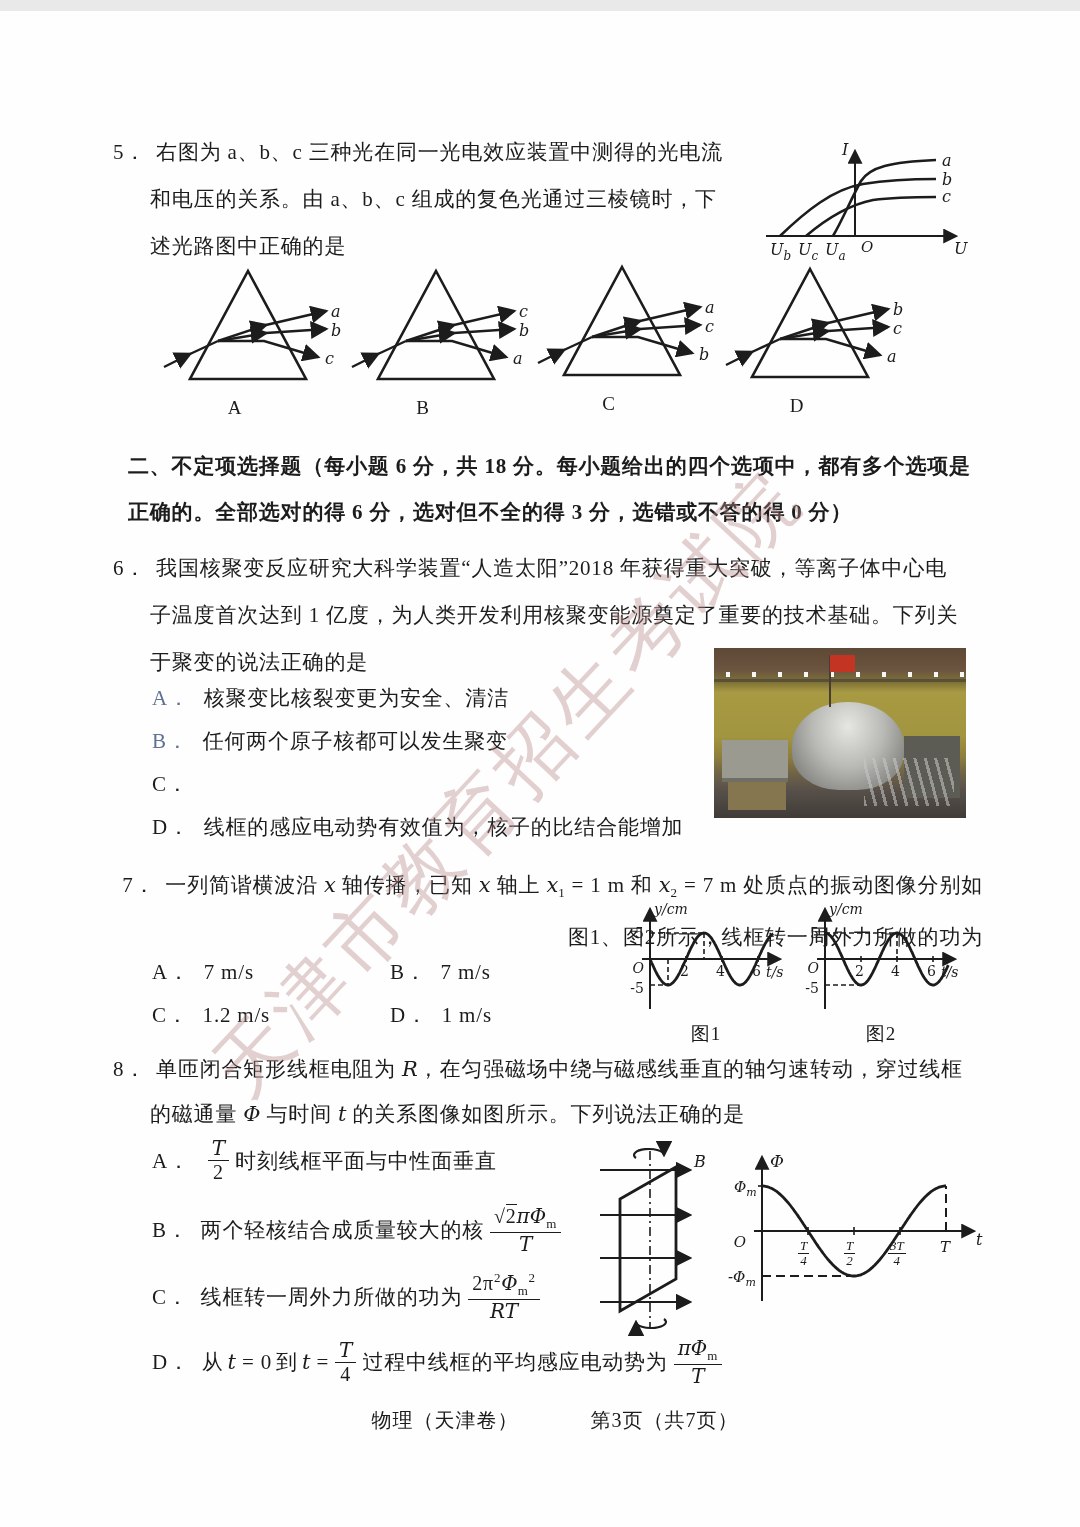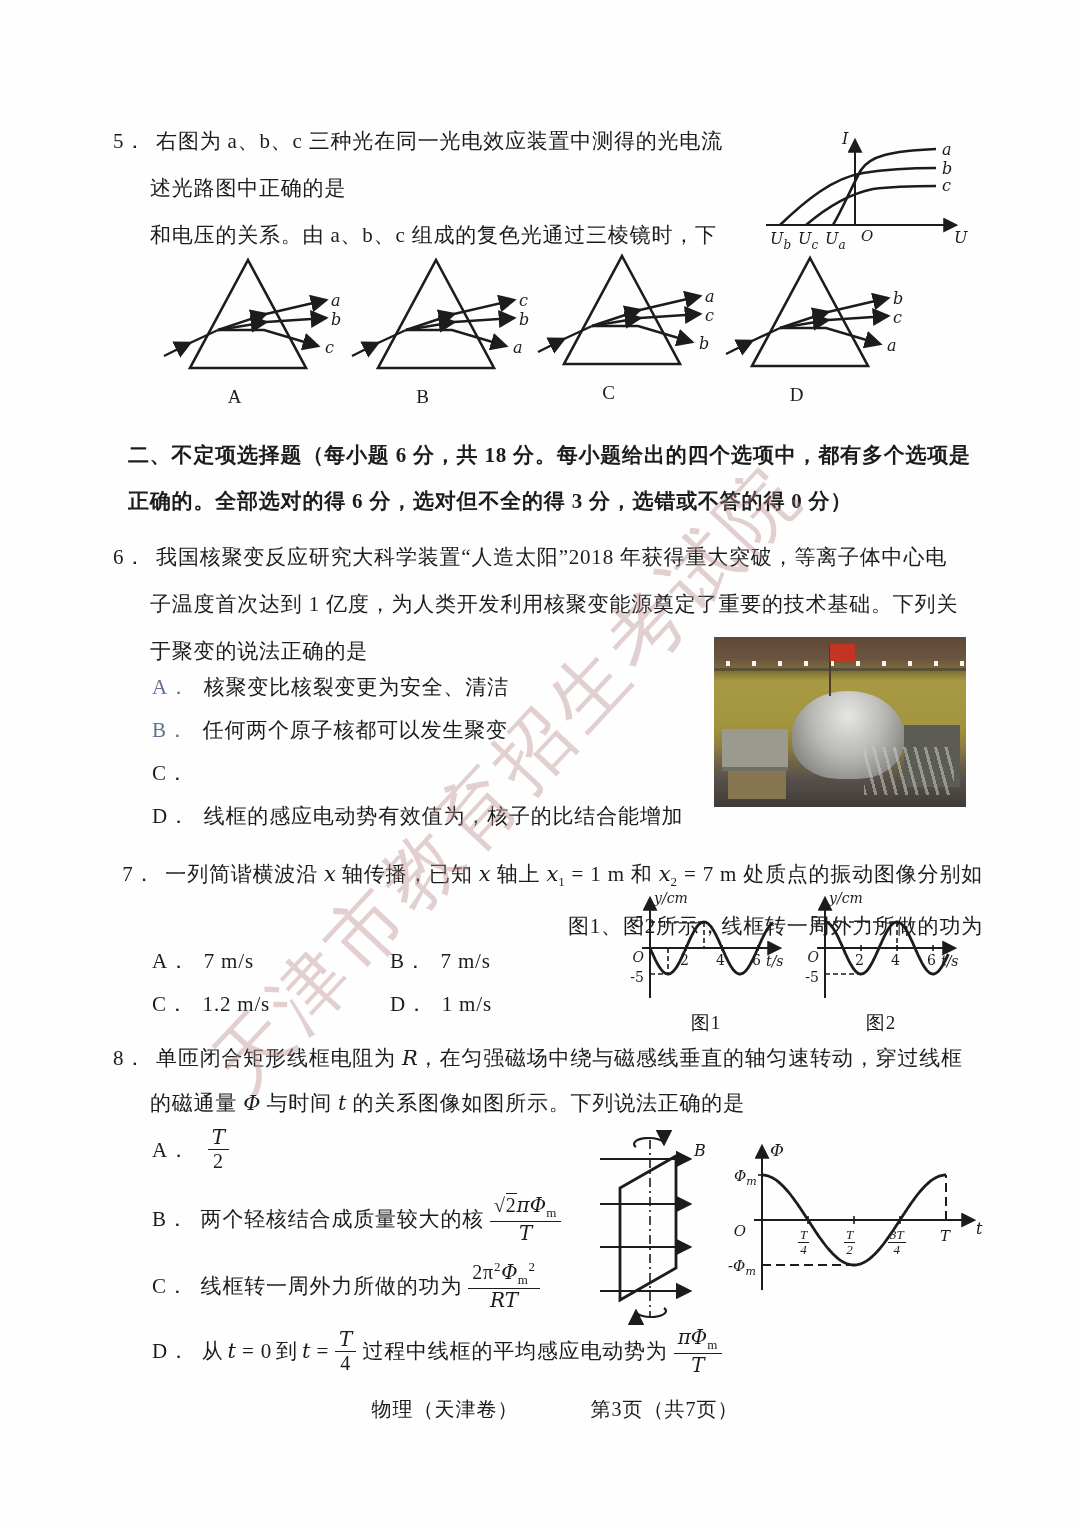--- a/index.html
+++ b/index.html
@@ -1,18 +1,18 @@
 <!DOCTYPE html>
 <html><head>
 <meta charset="utf-8">
 <style>
   html,body{margin:0;padding:0;background:#e9e9e9;}
   body{width:1080px;height:1527px;position:relative;overflow:hidden;
        font-family:"Liberation Serif","DejaVu Serif",serif;color:#1c1c1c;}
-  .page{position:absolute;inset:0;background:#fefefe;}
+  .page{position:absolute;inset:0;background:#fefefe;margin-top:11px;}
   .blk{position:absolute;font-size:21px;letter-spacing:.8px;line-height:47px;}
   .indent{padding-left:37px;}
   .bold{font-weight:bold;}
   .num{margin-right:10px;}
   .var{font-style:italic;font-family:"DejaVu Serif",serif;letter-spacing:0;}
   sub{font-size:13px;}
   sup{font-size:13px;}
   .optrow{display:flex;align-items:flex-start;line-height:43px;}
   .olabel{margin-right:14px;}
   .frac{display:inline-flex;flex-direction:column;align-items:center;vertical-align:middle;
@@ -60,22 +60,22 @@
   <svg width="0" height="0" style="position:absolute">
     <defs>
       <marker id="arr" viewBox="0 0 10 10" refX="8.5" refY="5" markerWidth="7.5" markerHeight="7.5" orient="auto-start-reverse">
         <path d="M0,0 L10,5 L0,10 z" fill="#1c1c1c"></path>
       </marker>
     </defs>
   </svg>
 
   <div class="blk" style="left:113px;top:118px;width:648px;">
     <div><span class="num">5．</span><span>右图为 a、b、c 三种光在同一光电效应装置中测得的光电流</span></div>
+    <div class="indent">和电压的关系。由 a、b、c 组成的复色光通过三棱镜时，下</div>
     <div class="indent">述光路图中正确的是</div>
-    <div class="indent">和电压的关系。由 a、b、c 组成的复色光通过三棱镜时，下</div>
   </div>
 
   <svg style="left:758px;top:128px;" width="215" height="128" viewBox="0 0 215 128">
     <line x1="97" y1="97" x2="97" y2="12" stroke="#1c1c1c" stroke-width="2" marker-end="url(#arr)"></line>
     <line x1="8" y1="97" x2="198" y2="97" stroke="#1c1c1c" stroke-width="2" marker-end="url(#arr)"></line>
     <path d="M75,97 C85,80 93,60 103,42 C112,28 132,23 178,21" fill="none" stroke="#1c1c1c" stroke-width="2.6"></path>
     <path d="M22,97 C48,72 75,50 105,45 C130,41 155,40 178,40" fill="none" stroke="#1c1c1c" stroke-width="2.6"></path>
     <path d="M48,97 C68,80 90,66 115,61 C138,58 160,58 178,58" fill="none" stroke="#1c1c1c" stroke-width="2.6"></path>
     <text x="84" y="16" font-size="16" font-style="italic">I</text>
     <text x="196" y="115" font-size="16" font-style="italic">U</text>
@@ -265,20 +265,21 @@
     <div><span class="num">8．</span><span>单匝闭合矩形线框电阻为</span> <span class="var">R</span><span>，在匀强磁场中绕与磁感线垂直的轴匀速转动，穿过线框</span></div>
     <div class="indent"><span>的磁通量</span> <span class="var">Φ</span> <span>与时间</span> <span class="var">t</span> <span>的关系图像如图所示。下列说法正确的是</span></div>
   </div>
 
   <div class="q8opt" style="left:152px;top:1126px;">
     <span class="olabel">A．</span>
     <span class="frac">
         <span class="fn var">T</span>
         <span class="fd">2</span>
       </span>
+    <span>时刻线框平面与中性面垂直</span>
   </div>
 
   <div class="q8opt" style="left:152px;top:1194px;">
     <span class="olabel">B．</span>
     <span>两个轻核结合成质量较大的核</span>
     <span class="frac">
       <span class="fn"><span>√</span><span class="rad">2</span><span class="var">πΦ</span><sub>m</sub></span>
       <span class="fd var">T</span>
     </span>
   </div>

